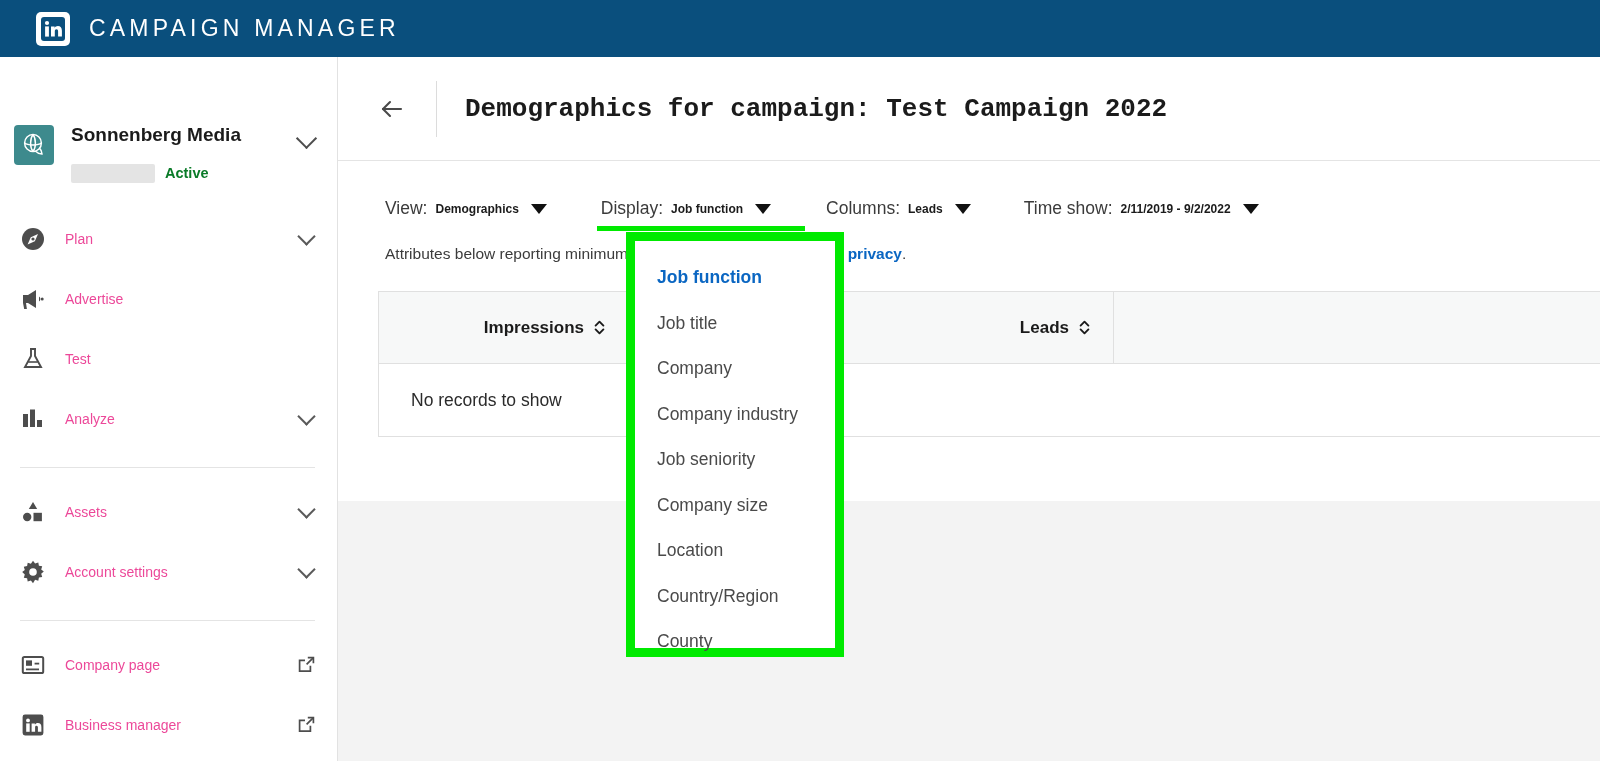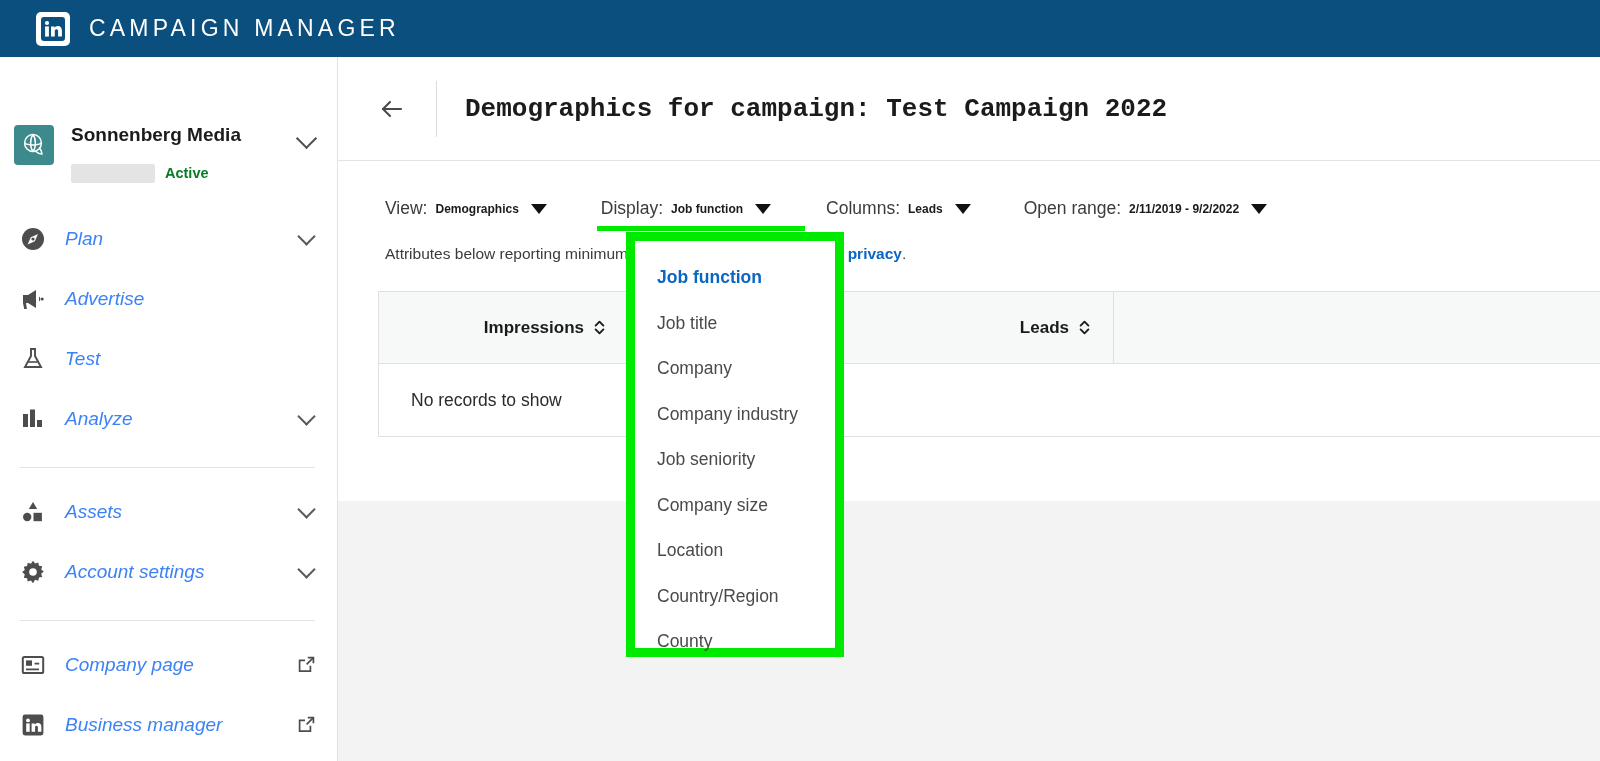--- a/index.html
+++ b/index.html
@@ -52,21 +52,21 @@
     transform: rotate(45deg); transform-origin: center;
   }
   .chev-wrap { width: 22px; display:flex; justify-content:center; align-items:flex-start; }
 
   .nav { margin-top: 26px; }
   .nav-item {
     display: flex; align-items: center; height: 60px; padding: 0 20px 0 18px;
     cursor: pointer;
   }
   .nav-icon { width: 30px; flex: 0 0 30px; display: flex; align-items: center; justify-content: center; color: #4d4d4d; }
-  .nav-label { font-size: 19px; color: #3b82f6; margin-left: 17px; flex: 1 1 auto; font-style: italic; }
+  .nav-label { font-size: 14px; color: #ec4899; margin-left: 17px; flex: 1 1 auto; }
   .nav-end { width: 22px; display: flex; justify-content: center; align-items: center; }
   .chev-sm {
     width: 13px; height: 13px; margin-top: -5px;
     border-right: 2.3px solid #5a5a5a; border-bottom: 2.3px solid #5a5a5a;
     transform: rotate(45deg);
   }
   .divider { height: 1px; background: #e4e4e4; margin: 18px 22px 14px 20px; }
 
   
   .main { position: absolute; left: 338px; top: 57px; width: 1262px; height: 704px; background: #f3f3f3; }
@@ -325,21 +325,21 @@
           <span class="green-underline"></span>
         </div>
         <div class="tb-gap-b"></div>
         <div class="tb-group">
           <span class="tb-label">Columns:</span>
           <span class="tb-value">Leads</span>
           <span class="caret"></span>
         </div>
         <div class="tb-gap-c"></div>
         <div class="tb-group">
-          <span class="tb-label">Open range:</span>
+          <span class="tb-label">Time show:</span>
           <span class="tb-value">2/11/2019 - 9/2/2022</span>
           <span class="caret"></span>
         </div>
       </div>
 
       <div class="notice">
         <span>Attributes below reporting minimums are not shown to protect </span><a href="#">user privacy</a><span>.</span>
       </div>
 
       <div class="table">

